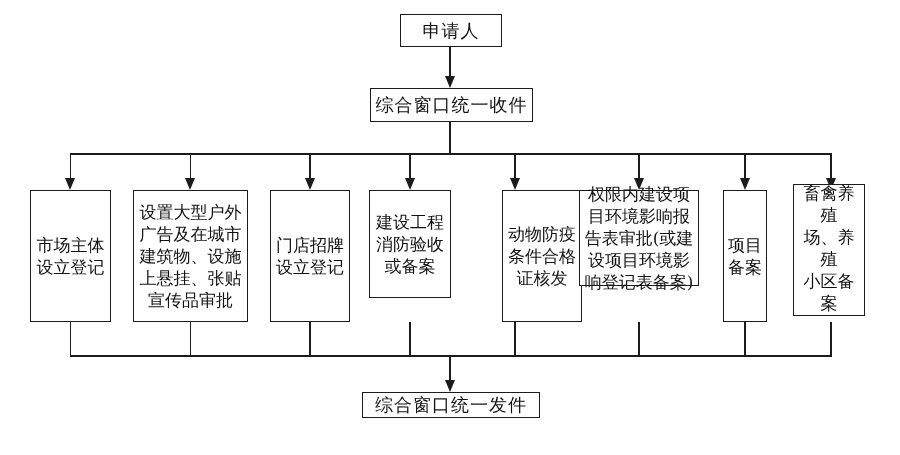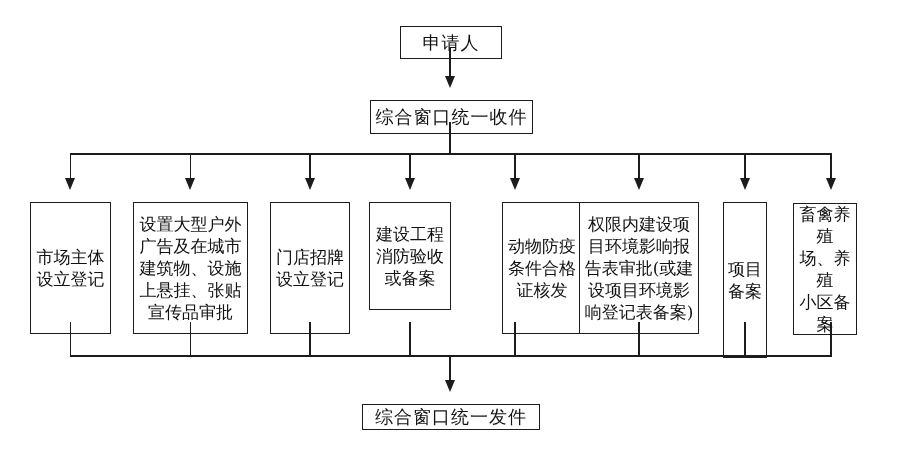--- a/index.html
+++ b/index.html
@@ -22,21 +22,20 @@
     border: 1.6px solid #1c1c1c;
     background: #ffffff;
     display: flex;
     align-items: center;
     justify-content: center;
     text-align: center;
     white-space: pre-line;
     font-size: 17px;
     line-height: 22px;
     padding: 12px 2px;
-    margin-top: 12px;
   }
   .hub {
     font-size: 18px;
     letter-spacing: 1px;
   }
   .line {
     position: absolute;
     background: #1c1c1c;
   }
   .ah {
@@ -89,28 +88,28 @@
 上悬挂、张贴
 宣传品审批</div>
   <div class="box" style="left:270px; top:190px; width:80px;  height:132px;">门店招牌
 设立登记</div>
   <div class="box" style="left:369px; top:190px; width:82px;  height:108px;">建设工程
 消防验收
 或备案</div>
   <div class="box" style="left:502px; top:190px; width:80px;  height:132px;">动物防疫
 条件合格
 证核发</div>
-  <div class="box" style="left:579px; top:190px; width:120px; height:132px;">权限内建设项
+  <div class="box" style="left:579px; top:190px; width:120px; height:96px;">权限内建设项
 目环境影响报
 告表审批(或建
 设项目环境影
 响登记表备案)</div>
-  <div class="box" style="left:723px; top:190px; width:44px;  height:156px;">项目
+  <div class="box" style="left:723px; top:190px; width:44px;  height:132px;">项目
 备案</div>
-  <div class="box" style="left:793px; top:191px; width:64px;  height:132px;">畜禽养殖
+  <div class="box" style="left:793px; top:184px; width:72px;  height:132px;font-family:Liberation Mono, monospace;">畜禽养殖
 场、养殖
 小区备案</div>
 
   <div class="line" style="left:69.7px;  top:322px; width:1.5px; height:34.5px;"></div>
   <div class="line" style="left:189.7px; top:322px; width:1.5px; height:34.5px;"></div>
   <div class="line" style="left:309.2px; top:322px; width:1.5px; height:34.5px;"></div>
   <div class="line" style="left:409.2px; top:322px; width:1.5px; height:34.5px;"></div>
   <div class="line" style="left:514.2px; top:322px; width:1.5px; height:34.5px;"></div>
   <div class="line" style="left:638.2px; top:322px; width:1.5px; height:34.5px;"></div>
   <div class="line" style="left:744.2px; top:322px; width:1.5px; height:34.5px;"></div>

